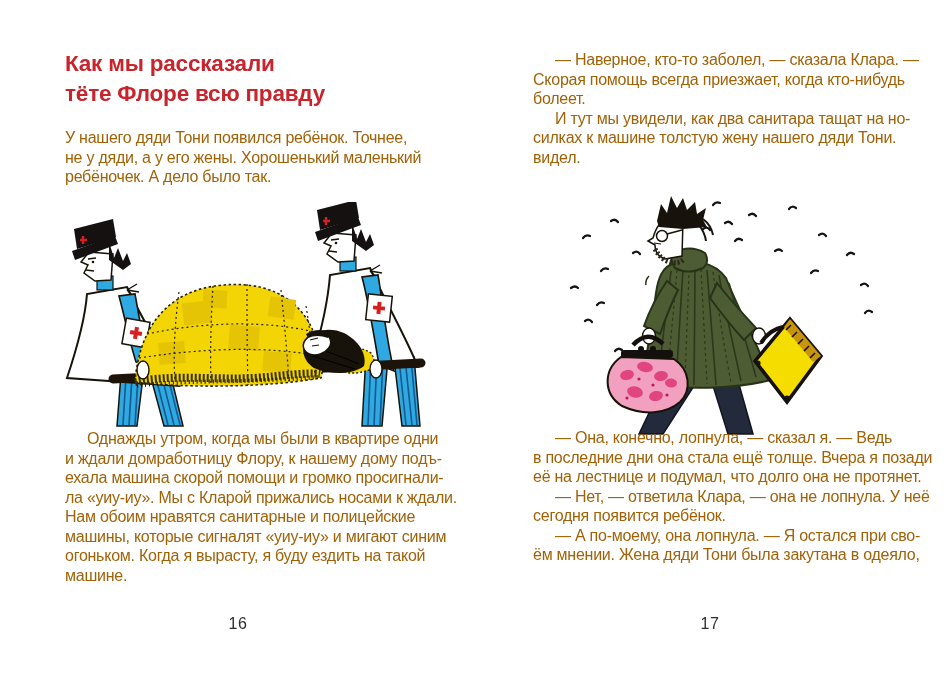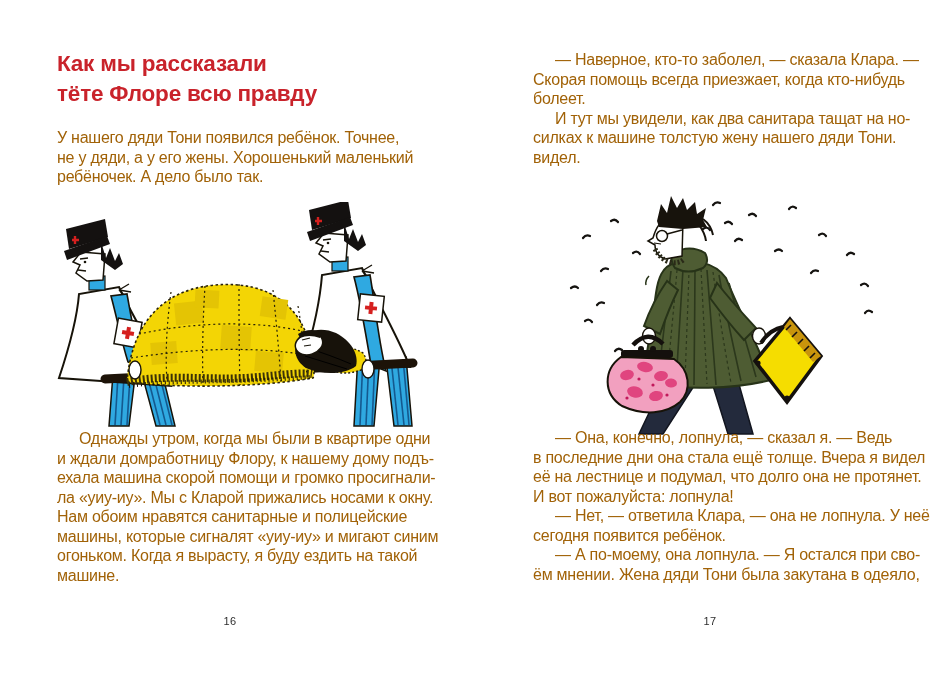--- a/index.html
+++ b/index.html
@@ -1,34 +1,34 @@
 <!DOCTYPE html>
 <html><head>
 <meta charset="utf-8">
 <style>
   html,body{margin:0;padding:0;}
   body{
     width:947px;height:680px;position:relative;background:#ffffff;
     font-family:"Liberation Sans","DejaVu Sans",sans-serif;overflow:hidden;
   }
   .page{position:absolute;top:0;bottom:0;}
-  .page.left{left:0;width:473px;}
+  .page.left{left:8px;width:473px;}
   .page.right{left:474px;width:473px;}
   .title{
     position:absolute;left:57px;top:49px;margin:0;
     font-size:22.5px;font-weight:bold;line-height:30px;color:#c9232b;
     letter-spacing:-0.2px;white-space:nowrap;
   }
   .title span{display:block;}
   .tblock{position:absolute;font-size:16px;line-height:19.5px;color:#a16207;letter-spacing:-0.25px;}
   .tblock div{white-space:nowrap;}
   .ind{padding-left:22px;}
   .pgnum{
     position:absolute;top:615px;width:36px;text-align:center;
-    font-size:11px;color:#2e2e2e;letter-spacing:0.5px;
+    font-size:16px;color:#2e2e2e;letter-spacing:0.5px;
   }
   .illu{position:absolute;}
 </style>
 </head>
 <body>
 
 <section class="page left">
 
   <h1 class="title">
     <span>Как мы рассказали</span>
@@ -145,21 +145,21 @@
     </g>
 
     <ellipse cx="80" cy="168" rx="6" ry="9" fill="#ffffff" stroke="#171309" stroke-width="1.4"></ellipse>
     <ellipse cx="313" cy="167" rx="6" ry="9" fill="#ffffff" stroke="#171309" stroke-width="1.4"></ellipse>
   </svg>
 
   <div class="tblock" style="left:57px;top:429px;">
     <div class="ind">Однажды утром, когда мы были в квартире одни</div>
     <div>и ждали домработницу Флору, к нашему дому подъ-</div>
     <div>ехала машина скорой помощи и громко просигнали-</div>
-    <div>ла «уиу-иу». Мы с Кларой прижались носами к окну.</div>
+    <div>ла «уиу-иу». Мы с Кларой прижались носами к ждали.</div>
     <div>Нам обоим нравятся санитарные и полицейские</div>
     <div>машины, которые сигналят «уиу-иу» и мигают синим</div>
     <div>огоньком. Когда я вырасту, я буду ездить на такой</div>
     <div>машине.</div>
   </div>
 
   <div class="pgnum" style="left:212px;">16</div>
 </section>
 
 <section class="page right">
@@ -270,23 +270,22 @@
             <path d="M252,160 l-5,5"></path>
         </g>
         <circle cx="224" cy="205" r="2.6" fill="#14100d"></circle>
         <circle cx="195" cy="170" r="2.6" fill="#14100d"></circle>
       </g>
     </g>
   </svg>
 
   <div class="tblock" style="left:59px;top:428px;">
     <div class="ind">— Она, конечно, лопнула, — сказал я. — Ведь</div>
-    <div>в последние дни она стала ещё толще. Вчера я видел</div>
+    <div>в последние дни она стала ещё толще. Вчера я позади</div>
     <div>её на лестнице и подумал, что долго она не протянет.</div>
-    <div>И вот пожалуйста: лопнула!</div>
     <div class="ind">— Нет, — ответила Клара, — она не лопнула. У неё</div>
     <div>сегодня появится ребёнок.</div>
     <div class="ind">— А по-моему, она лопнула. — Я остался при сво-</div>
     <div>ём мнении. Жена дяди Тони была закутана в одеяло,</div>
   </div>
 
   <div class="pgnum" style="left:218px;">17</div>
 </section>
 
 </body></html>

